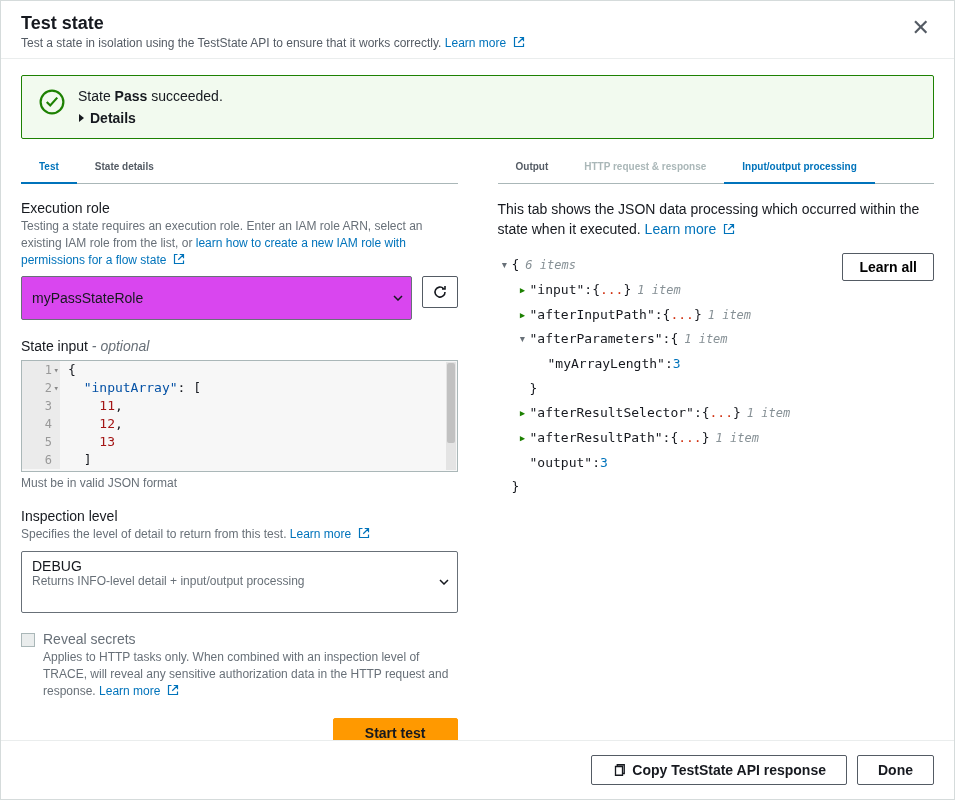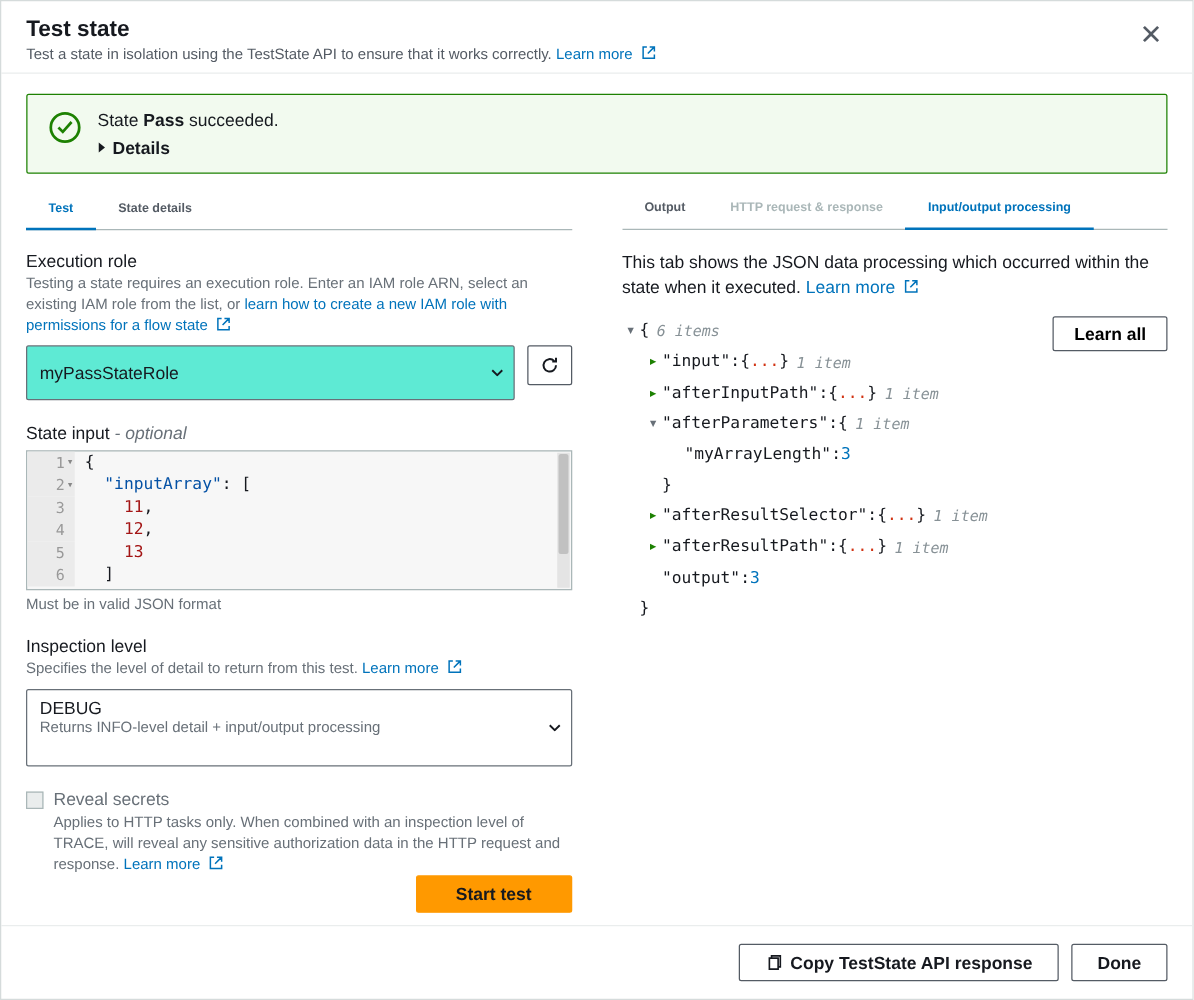--- a/index.html
+++ b/index.html
@@ -25,21 +25,21 @@
 
 .tabs { display: flex; border-bottom: 1px solid #aab7b8; margin-bottom: 16px; }
 .tab { padding: 10px 18px; font-size: 10px; font-weight: 700; color: #545b64; cursor: pointer; border-bottom: 2px solid transparent; margin-bottom: -1px; }
 .tab.active { color: #0073bb; border-bottom: 2px solid #0073bb; }
 .tab.disabled { color: #aab7b8; cursor: default; }
 
 .section-title { font-size: 14px; font-weight: 400; color: #16191f; margin-bottom: 2px; }
 .section-desc { font-size: 12px; color: #687078; margin-bottom: 8px; line-height: 1.4; }
 
 .role-row { display: flex; gap: 10px; margin-bottom: 18px; }
-.select { flex: 1; border: 1px solid #687078; border-radius: 2px; padding: 6px 30px 6px 10px; font-size: 14px; background: #5eead4; position: relative; cursor: pointer; display: flex; align-items: center; height: 44px; }
+.select { flex: 1; border: 1px solid #687078; border-radius: 2px; padding: 6px 30px 6px 10px; font-size: 14px; background: #d946ef; position: relative; cursor: pointer; display: flex; align-items: center; height: 44px; }
 .caret-down { position: absolute; right: 8px; top: 50%; transform: translateY(-50%); }
 .refresh-btn { width: 36px; height: 32px; border: 1px solid #545b64; border-radius: 2px; background: #fff; cursor: pointer; display: flex; align-items: center; justify-content: center; }
 
 .state-input-label { font-size: 14px; margin-bottom: 6px; }
 .italic { font-style: italic; color: #687078; }
 .code-editor { border: 1px solid #aab7b8; background: #f7f7f7; font-family: Monaco, Menlo, Consolas, monospace; font-size: 13px; height: 112px; overflow: hidden; position: relative; }
 .code-line { display: flex; }
 .gutter { width: 38px; text-align: right; padding-right: 8px; color: #999; background: #ebebeb; user-select: none; font-size: 12px; line-height: 18px; position: relative; }
 .fold-mark { position: absolute; right: 1px; font-size: 9px; color: #888; }
 .code-text { padding-left: 8px; line-height: 18px; white-space: pre; }
@@ -48,21 +48,21 @@
 .tok-num { color: #a31515; }
 .editor-scroll { position: absolute; right: 1px; top: 1px; bottom: 1px; width: 10px; background: #e4e4e4; }
 .editor-scroll-thumb { position: absolute; left: 1px; right: 1px; top: 1px; height: 80px; background: #c1c1c1; border-radius: 2px; }
 
 .hint { font-size: 12px; color: #687078; margin-top: 4px; margin-bottom: 18px; }
 
 .insp-select { border: 1px solid #687078; border-radius: 2px; padding: 6px 30px 24px 10px; position: relative; cursor: pointer; margin-bottom: 18px; }
 .insp-main { font-size: 14px; }
 .insp-sub { font-size: 12px; color: #687078; }
 
-.checkbox-row { display: flex; gap: 8px; align-items: flex-start; }
+.checkbox-row { display: flex; gap: 8px; align-items: flex-start; margin-bottom: 18px; }
 .checkbox-box { width: 14px; height: 14px; border: 1px solid #aab7b8; background: #eaeded; margin-top: 2px; flex-shrink: 0; }
 .checkbox-label { font-size: 14px; color: #687078; margin-bottom: 2px; }
 .checkbox-desc { font-size: 12px; color: #687078; line-height: 1.4; }
 
 .start-row { display: flex; justify-content: flex-end; }
 .btn-primary { background: #ff9900; border: 1px solid #ff9900; color: #16191f; font-weight: 700; padding: 6px 31px; border-radius: 2px; cursor: pointer; font-size: 14px; }
 
 .right-desc { font-size: 14px; margin-bottom: 14px; line-height: 1.4; }
 
 .json-tree { font-family: Monaco, Menlo, Consolas, monospace; font-size: 13px; line-height: 1.9; position: relative; }

